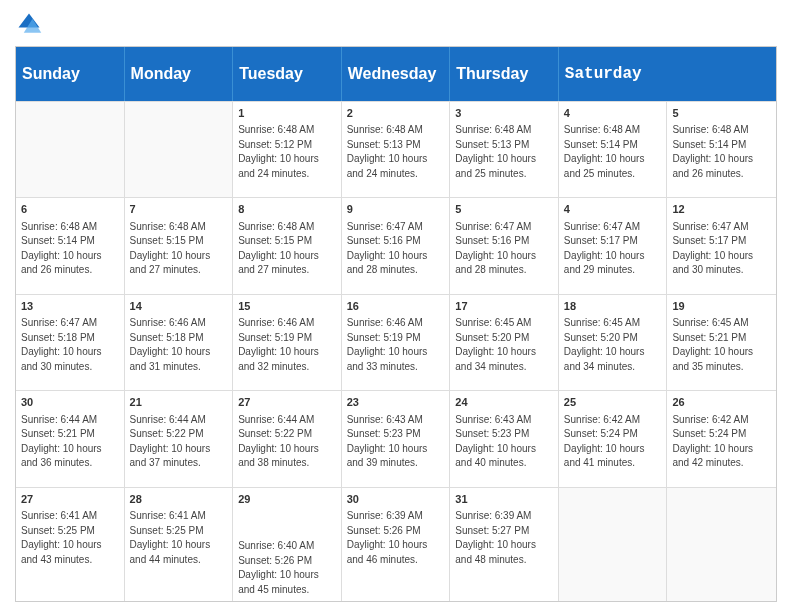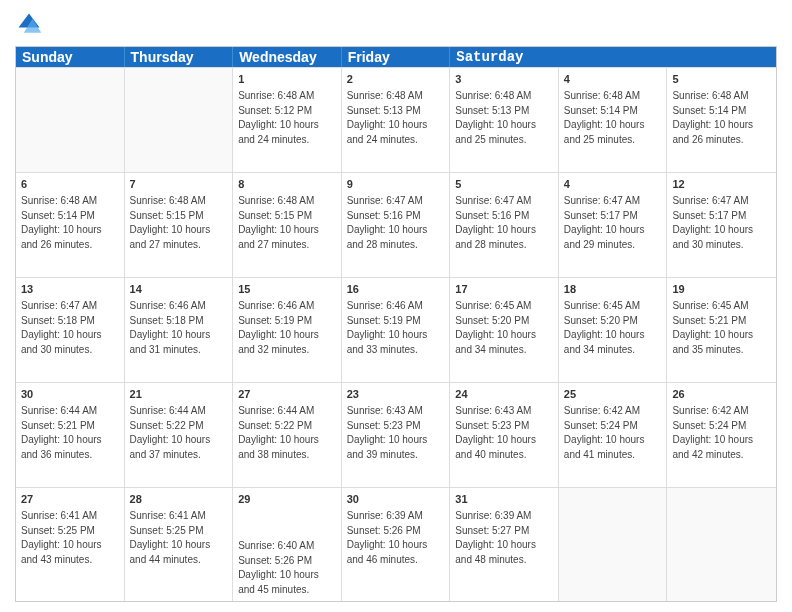--- a/index.html
+++ b/index.html
@@ -57,23 +57,23 @@
       flex-direction: column;
       border: 1px solid #ccc;
     }
     .cal-header {
       display: grid;
       grid-template-columns: repeat(7, 1fr);
       background: #1a6fc4;
     }
     .cal-header-cell {
       color: #fff;
-      font-size: 14px;
+      font-size: 16px;
       font-weight: bold;
-      padding: 2px 6px;
+      padding: 18px 6px;
       text-align: left;
       border-right: 1px solid #3a8fd4;
     }
     .cal-header-cell:last-child { border-right: none; font-family: Liberation Mono, monospace; }
     .cal-body {
       flex: 1;
       display: flex;
       flex-direction: column;
     }
     .cal-row {
@@ -122,23 +122,24 @@
     </div>
     <div class="title-area">
       <div class="month-title"></div>
       <div class="location"></div>
     </div>
   </div>
 
   <div class="calendar">
     <div class="cal-header" id="cal-header">
         <div class="cal-header-cell">Sunday</div>
+        <div class="cal-header-cell">Monday</div>
+        <div class="cal-header-cell">Tuesday</div>
+        <div class="cal-header-cell">Wednesday</div>
         <div class="cal-header-cell">Thursday</div>
-        <div class="cal-header-cell">Wednesday</div>
-        <div class="cal-header-cell">Friday</div>
         <div class="cal-header-cell">Saturday</div>
       </div>
     <div class="cal-body" id="cal-body">
         <div class="cal-row">
           <div class="cal-cell empty"></div>
           <div class="cal-cell empty"></div>
           <div class="cal-cell">
             <span class="cell-day">1</span>
             <div class="cell-info" style="white-space: pre-line;">Sunrise: 6:48 AM
 Sunset: 5:12 PM

